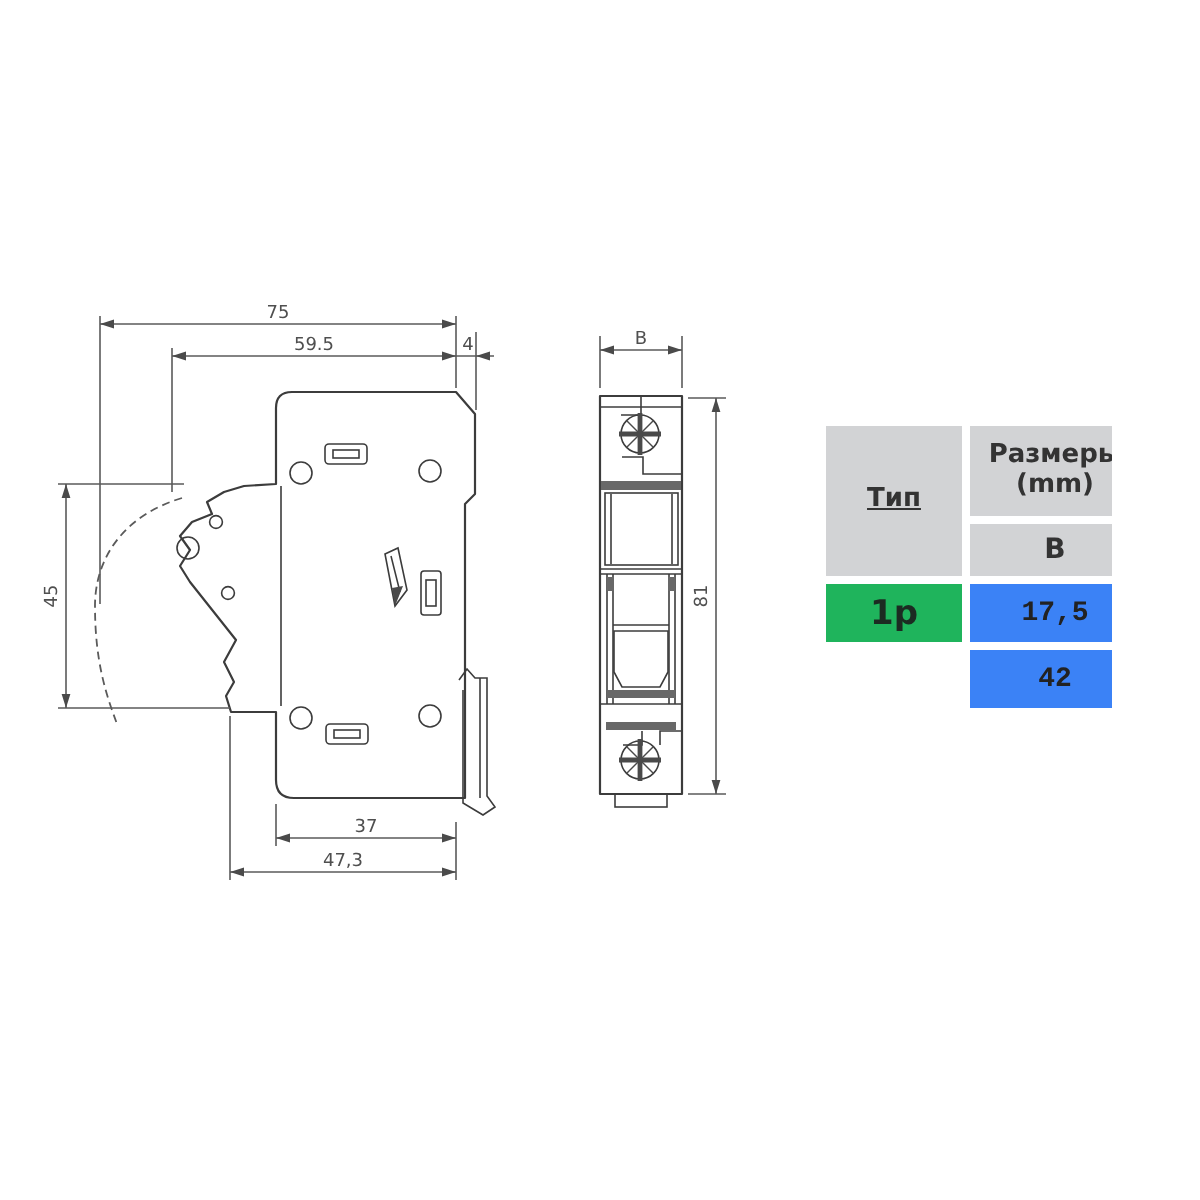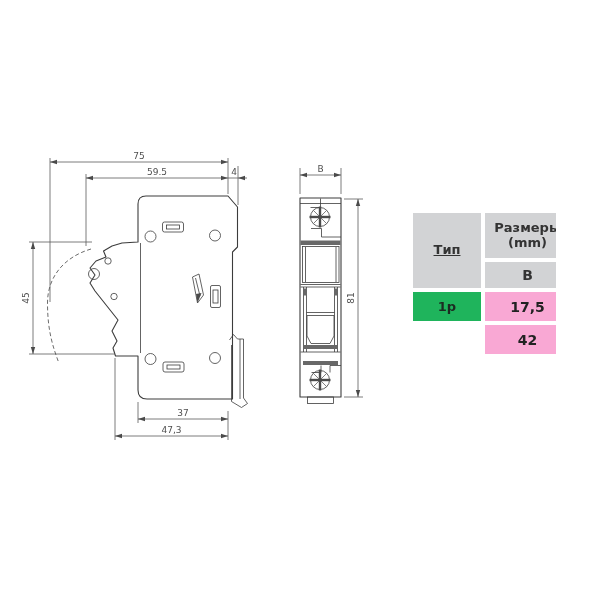--- a/index.html
+++ b/index.html
@@ -12,22 +12,22 @@
              font-family:"DejaVu Sans", sans-serif;}
   .dim-col{display:flex;flex-direction:column;gap:4px;}
   .col-type{width:68px;}
   .col-size{width:85px;}
   .cell{display:flex;align-items:center;justify-content:center;text-align:center;
         font-weight:bold;color:#333;}
   .hdr{background:#d2d3d5;font-size:13px;line-height:1.15;}
   .hdr-type{height:75px;text-decoration:underline;}
   .hdr-size{height:45px;flex-direction:column;}
   .hdr-sub{height:26px;font-size:14px;}
-  .cell-type{background:#1fb45c;height:29px;font-size:13px;color:#1c2b22;}
-  .cell-val{background:#f9a8d4;height:29px;font-size:14px;color:#222;}
+  .cell-type{background:#1fb45c;height:29px;font-size:17px;color:#1c2b22;}
+  .cell-val{background:#3b82f6;height:29px;font-size:14px;color:#222;font-family:Liberation Mono, monospace;}
 
   
   .body-line{fill:none;stroke:#3c3c3c;stroke-width:1.1;stroke-linejoin:round;stroke-linecap:round;}
   .thin-line{fill:none;stroke:#3c3c3c;stroke-width:0.8;}
   .dim-line{fill:none;stroke:#5a5a5a;stroke-width:0.8;}
   .dash-line{fill:none;stroke:#5a5a5a;stroke-width:0.9;stroke-dasharray:4 2.5;}
   .arrow{fill:#4a4a4a;stroke:none;}
   .dark-fill{fill:#686868;stroke:none;}
   .dim-text{font-family:"DejaVu Sans", sans-serif;font-size:9px;fill:#4f4f4f;}
 </style>

